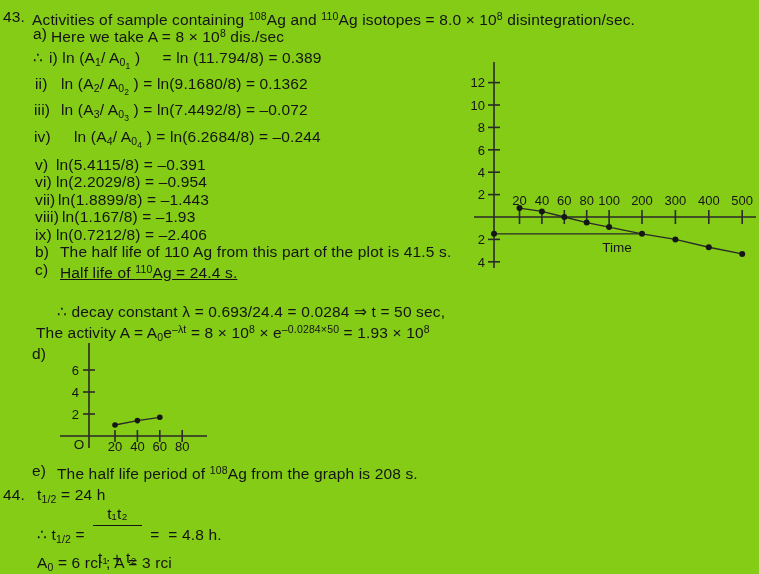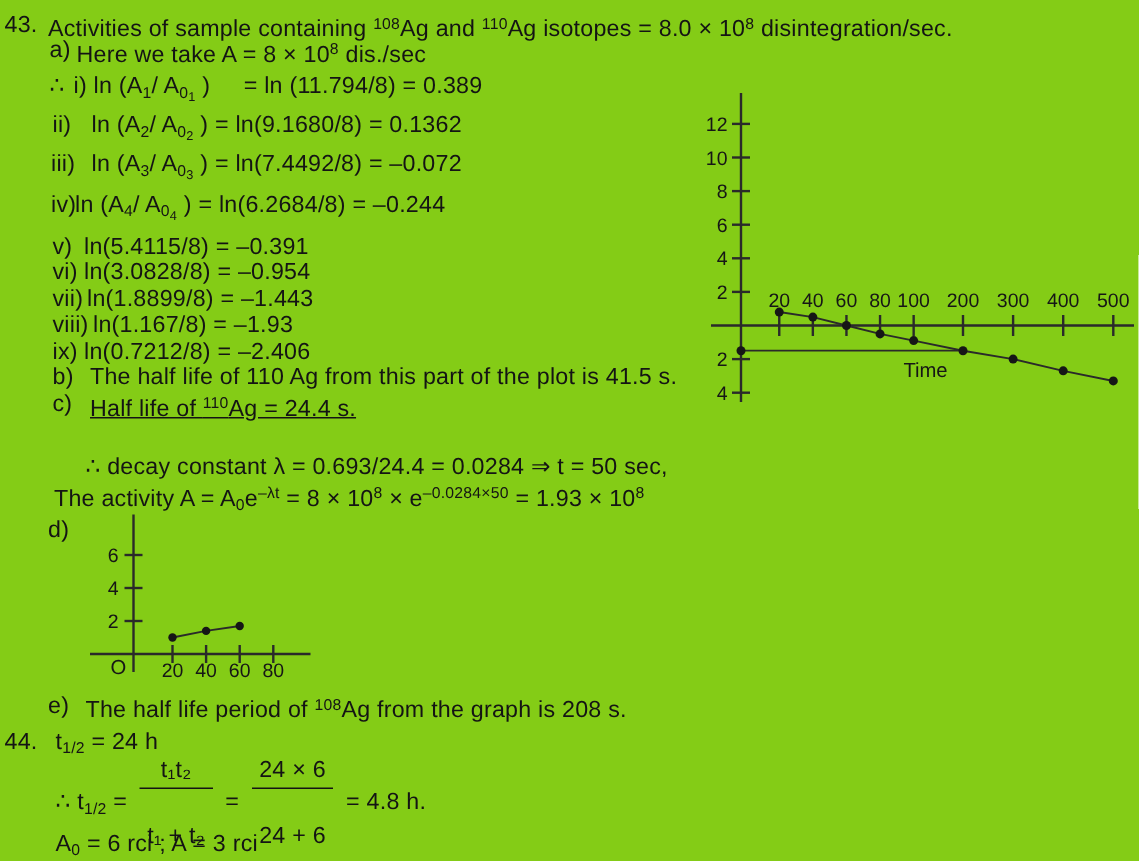--- a/index.html
+++ b/index.html
@@ -31,43 +31,43 @@
       <div class="abs body" style="left: 32px; top: 7px;"><span>Activities of sample containing </span><span class="sup">108</span><span>Ag and </span><span class="sup">110</span><span>Ag isotopes = 8.0 × 10</span><span class="sup">8</span><span> disintegration/sec.</span></div>
       <span class="abs marker" style="left: 33px; top: 24px;">a)</span>
       <div class="abs body" style="left: 51px; top: 24px;"><span>Here we take A = 8 × 10</span><span class="sup">8</span><span> dis./sec</span></div>
       <span class="abs marker" style="left: 33px; top: 48px;">∴</span>
       <div class="abs body" style="left: 49px; top: 48px;"><span>i) ln (A</span><span class="sub">1</span><span>/ A</span><span class="sub">0</span><span class="sub2">1</span><span> )     = ln (11.794/8) = 0.389</span></div>
       <span class="abs marker" style="left: 35px; top: 74px;">ii)</span>
       <div class="abs body" style="left: 61px; top: 74px;"><span>ln (A</span><span class="sub">2</span><span>/ A</span><span class="sub">0</span><span class="sub2">2</span><span> ) = ln(9.1680/8) = 0.1362</span></div>
       <span class="abs marker" style="left: 34px; top: 100px;">iii)</span>
       <div class="abs body" style="left: 61px; top: 100px;"><span>ln (A</span><span class="sub">3</span><span>/ A</span><span class="sub">0</span><span class="sub2">3</span><span> ) = ln(7.4492/8) = –0.072</span></div>
       <span class="abs marker" style="left: 34px; top: 127px;">iv)</span>
-      <div class="abs body" style="left: 50px; top: 127px; text-align: center;"><span>ln (A</span><span class="sub">4</span><span>/ A</span><span class="sub">0</span><span class="sub2">4</span><span> ) = ln(6.2684/8) = –0.244</span></div>
+      <div class="abs body" style="left: 74px; top: 127px; text-align: center;"><span>ln (A</span><span class="sub">4</span><span>/ A</span><span class="sub">0</span><span class="sub2">4</span><span> ) = ln(6.2684/8) = –0.244</span></div>
       <span class="abs marker" style="left: 35px; top: 155px;">v)</span>
       <div class="abs body" style="left: 56px; top: 155px;"><span>ln(5.4115/8) = –0.391</span></div>
       <span class="abs marker" style="left: 35px; top: 172px;">vi)</span>
-      <div class="abs body" style="left: 56px; top: 172px;"><span>ln(3.0828/8) = –0.954</span></div>
+      <div class="abs body" style="left: 56px; top: 172px;"><span>ln(2.2029/8) = –0.954</span></div>
       <span class="abs marker" style="left: 35px; top: 190px;">vii)</span>
       <div class="abs body" style="left: 58px; top: 190px;"><span>ln(1.8899/8) = –1.443</span></div>
       <span class="abs marker" style="left: 35px; top: 207px;">viii)</span>
       <div class="abs body" style="left: 62px; top: 207px;"><span>ln(1.167/8) = –1.93</span></div>
       <span class="abs marker" style="left: 35px; top: 225px;">ix)</span>
       <div class="abs body" style="left: 56px; top: 225px;"><span>ln(0.7212/8) = –2.406</span></div>
       <span class="abs marker" style="left: 35px; top: 242px;">b)</span>
       <div class="abs body" style="left: 60px; top: 242px;"><span>The half life of 110 Ag from this part of the plot is 41.5 s.</span></div>
       <span class="abs marker" style="left: 35px; top: 260px;">c)</span>
       <div class="abs body" style="left: 60px; top: 260px; text-decoration: underline;"><span>Half life of </span><span class="sup">110</span><span>Ag = 24.4 s.</span></div>
       <div class="abs body" style="left: 57px; top: 302px;"><span>∴ decay constant λ = 0.693/24.4 = 0.0284 ⇒ t = 50 sec,</span></div>
       <div class="abs body" style="left: 36px; top: 320px;"><span>The activity A = A</span><span class="sub">0</span><span>e</span><span class="sup">–λt</span><span> = 8 × 10</span><span class="sup">8</span><span> × e</span><span class="sup">–0.0284×50</span><span> = 1.93 × 10</span><span class="sup">8</span></div>
       <span class="abs marker" style="left: 32px; top: 344px;">d)</span>
       <span class="abs marker" style="left: 32px; top: 461px;">e)</span>
       <div class="abs body" style="left: 57px; top: 461px;"><span>The half life period of </span><span class="sup">108</span><span>Ag from the graph is 208 s.</span></div>
       <span class="abs marker" style="left: 3px; top: 485px;">44.</span>
       <div class="abs body" style="left: 37px; top: 485px;"><span>t</span><span class="sub">1/2</span><span> = 24 h</span></div>
-      <div class="abs body" style="left: 37px; top: 504px;"><span>∴ t</span><span class="sub">1/2</span><span> = </span><span class="frac"><span class="num">t₁t₂</span><span class="den">t₁ + t₂</span></span><span> = </span><span class="frac"><span class="num">24 × 6</span><span class="den">24 + 6</span></span><span> = 4.8 h.</span></div>
+      <div class="abs body" style="left: 37px; top: 504px;"><span>∴ t</span><span class="sub">1/2</span><span> = </span><span class="frac"><span class="num">t₁t₂</span><span class="den">t₁ + t₂</span></span><span> = </span><span> = 4.8 h.</span></div>
       <div class="abs body" style="left: 37px; top: 553px;"><span>A</span><span class="sub">0</span><span> = 6 rci ; A = 3 rci</span></div>
     </div>
   <svg id="chart1" style="left:462px;top:58px" width="297" height="214" viewBox="0 0 297 214">
       <line x1="32" y1="4" x2="32" y2="210" stroke="#2a2a2a" stroke-width="1.6"></line>
       <line x1="12" y1="159" x2="294" y2="159" stroke="#2a2a2a" stroke-width="1.6"></line>
       <line x1="26" y1="24.600000000000023" x2="38" y2="24.600000000000023" stroke="#2a2a2a" stroke-width="1.6"></line>
       <text x="23" y="29.300000000000022" text-anchor="end" font-size="13px">12</text>
       <line x1="26" y1="47" x2="38" y2="47" stroke="#2a2a2a" stroke-width="1.6"></line>
       <text x="23" y="51.7" text-anchor="end" font-size="13px">10</text>
       <line x1="26" y1="69.4" x2="38" y2="69.4" stroke="#2a2a2a" stroke-width="1.6"></line>

